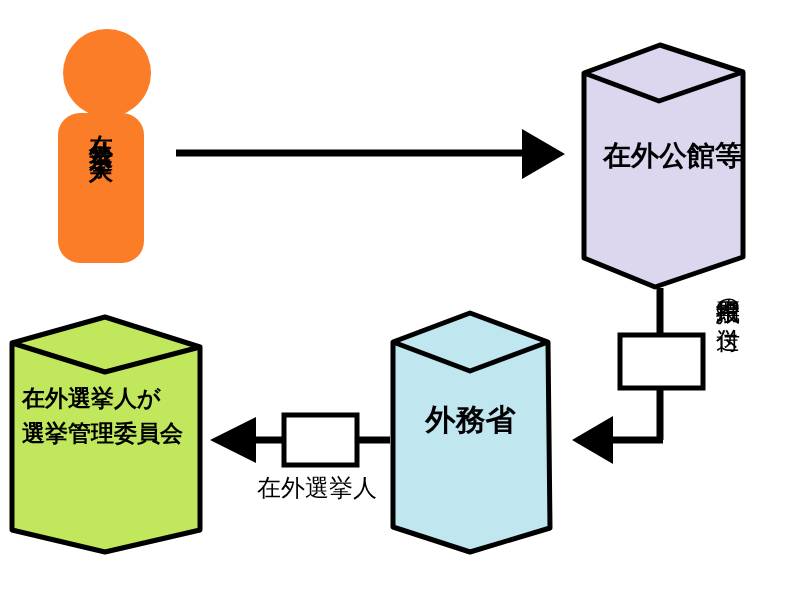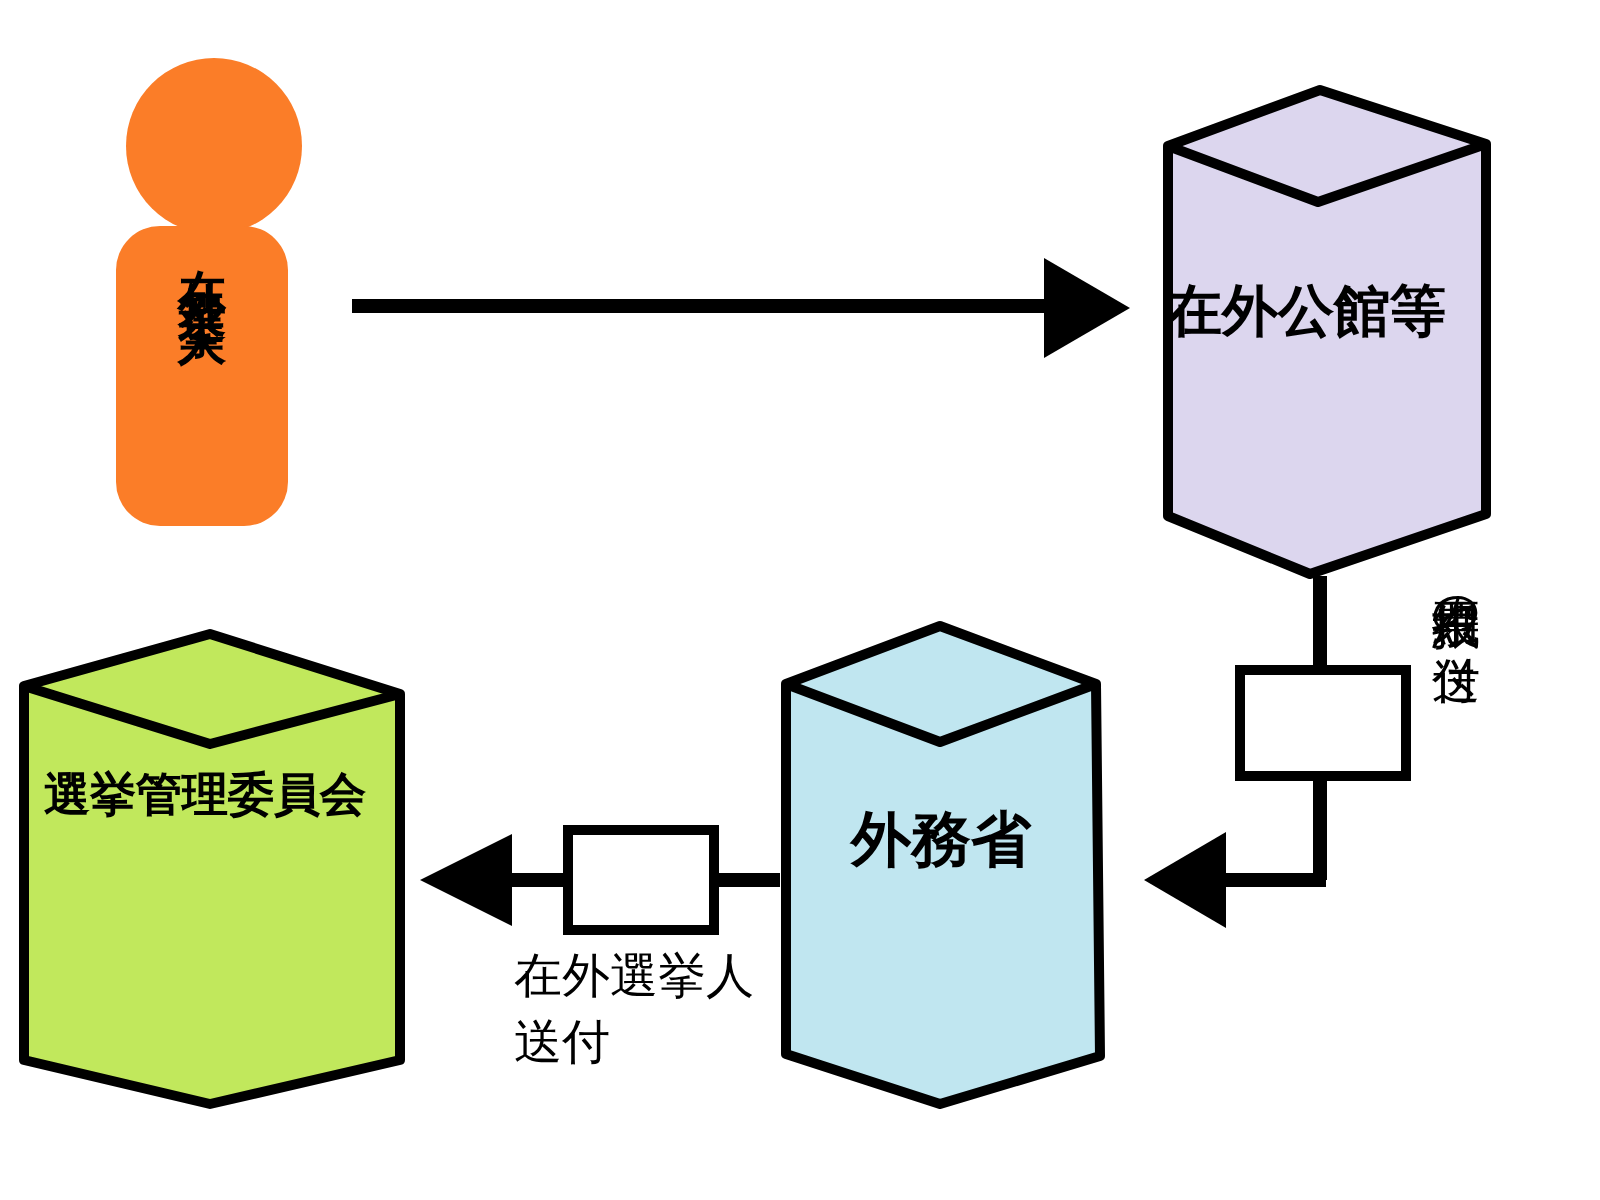--- a/index.html
+++ b/index.html
@@ -51,21 +51,21 @@
     width: 410px;
     text-align: center;
     font-weight: 700;
   }
   .flow-label .l1 { font-size: 25px; line-height: 30px; }
   .flow-label .l2 { font-size: 23px; line-height: 32px; }
   .embassy-label {
     left: 583px;
     top: 137px;
     width: 160px;
-    text-align: left;
+    text-align: right;
     font-size: 28px;
     font-weight: 700;
   }
   .mofa-label {
     left: 392px;
     top: 400px;
     width: 157px;
     text-align: center;
     font-size: 30px;
     font-weight: 700;
@@ -146,20 +146,20 @@
 
 
   <div class="txt embassy-label">在外公館等</div>
 
   <div class="txt v-text send-v-label">投票用紙の送付</div>
 
   <div class="txt mofa-label">外務省</div>
 
   <div class="txt send-h-label">
     <div>在外選挙人</div>
-    <div>送付</div>
   </div>
 
   <div class="txt municipality-label">
+    <div>在外選挙人が</div>
     <div>選挙管理委員会</div>
   </div>
 
 </div>
 
 </body></html>

